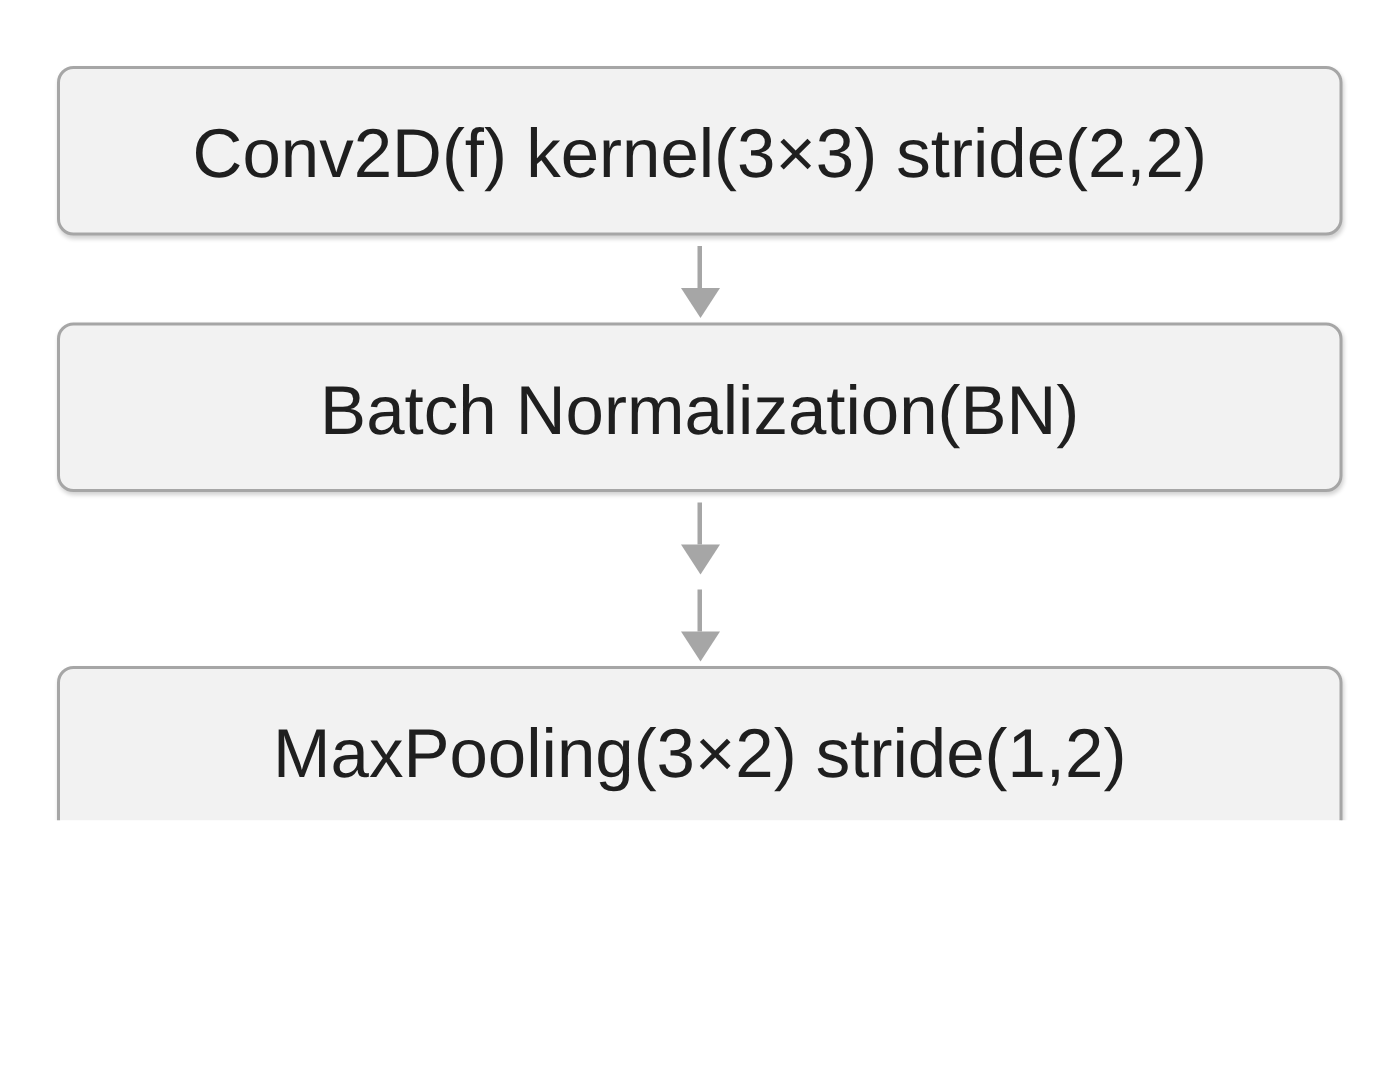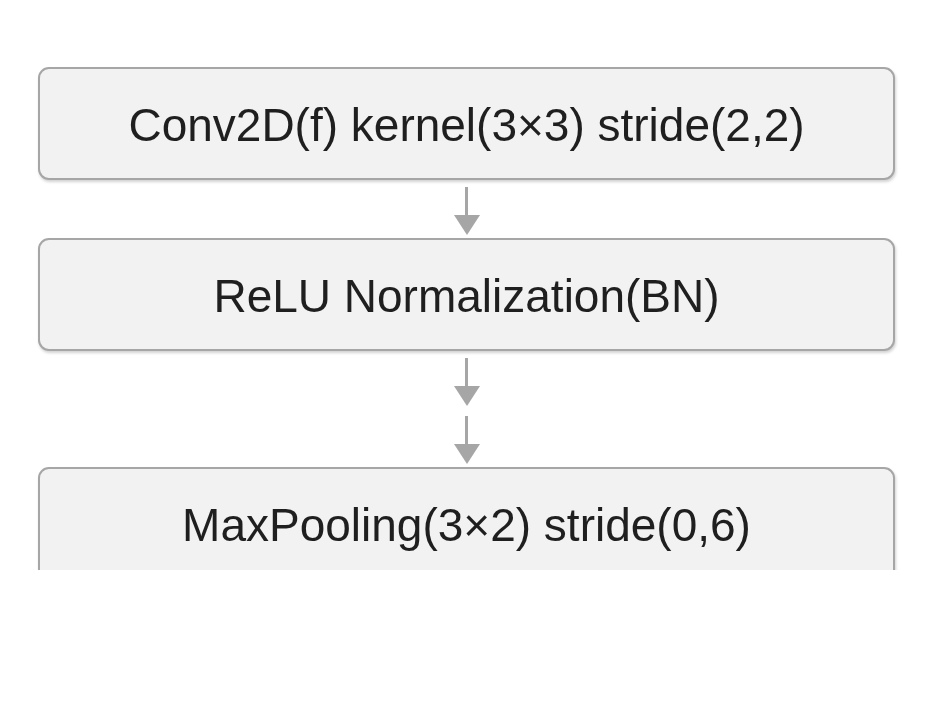--- a/index.html
+++ b/index.html
@@ -9,21 +9,20 @@
   }
   .canvas {
     position: relative;
     width: 933px;
     height: 547px;
     background: #ffffff;
     font-family: "Liberation Sans", sans-serif;
     box-sizing: border-box;
     padding: 44px 38px 0 38px;
     overflow: hidden;
-    margin-top: 23px;
   }
   .node {
     box-sizing: border-box;
     width: 857px;
     height: 113px;
     background: #f2f2f2;
     border: 2px solid #a6a6a6;
     border-radius: 11px;
     box-shadow: 1px 2px 3px rgba(0,0,0,0.18);
     display: flex;
@@ -69,31 +68,31 @@
   <div class="node">
     <span class="node-label">Conv2D(f) kernel(3×3) stride(2,2)</span>
   </div>
 
   <div class="arrow">
     <div class="arrow-stem"></div>
     <div class="arrow-head"></div>
   </div>
 
   <div class="node">
-    <span class="node-label">ReLU Normalization(BN)</span>
+    <span class="node-label">Batch Normalization(BN)</span>
   </div>
 
   <div class="arrow">
     <div class="arrow-stem"></div>
     <div class="arrow-head"></div>
   </div>
 
 
   <div class="arrow">
     <div class="arrow-stem"></div>
     <div class="arrow-head"></div>
   </div>
 
   <div class="node">
-    <span class="node-label">MaxPooling(3×2) stride(0,6)</span>
+    <span class="node-label">MaxPooling(3×2) stride(1,2)</span>
   </div>
 
 </div>
 
 </body></html>

